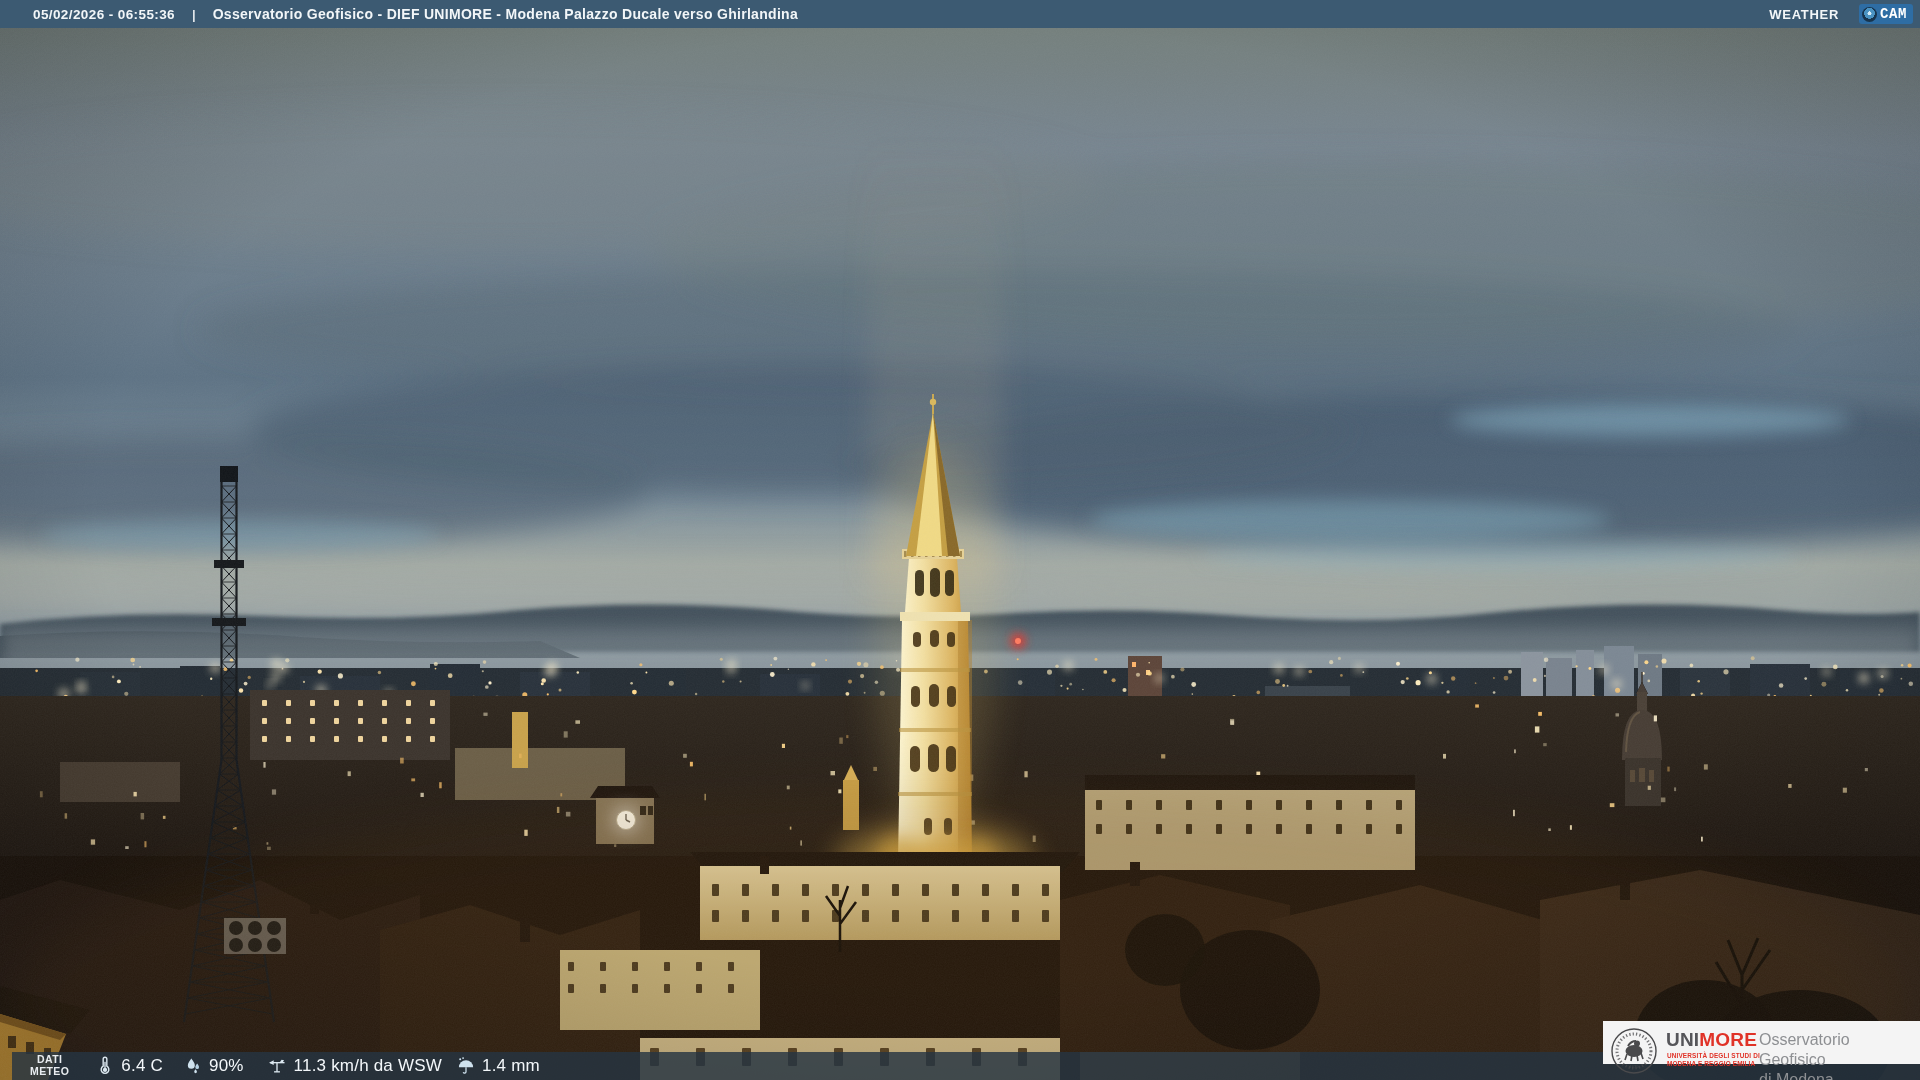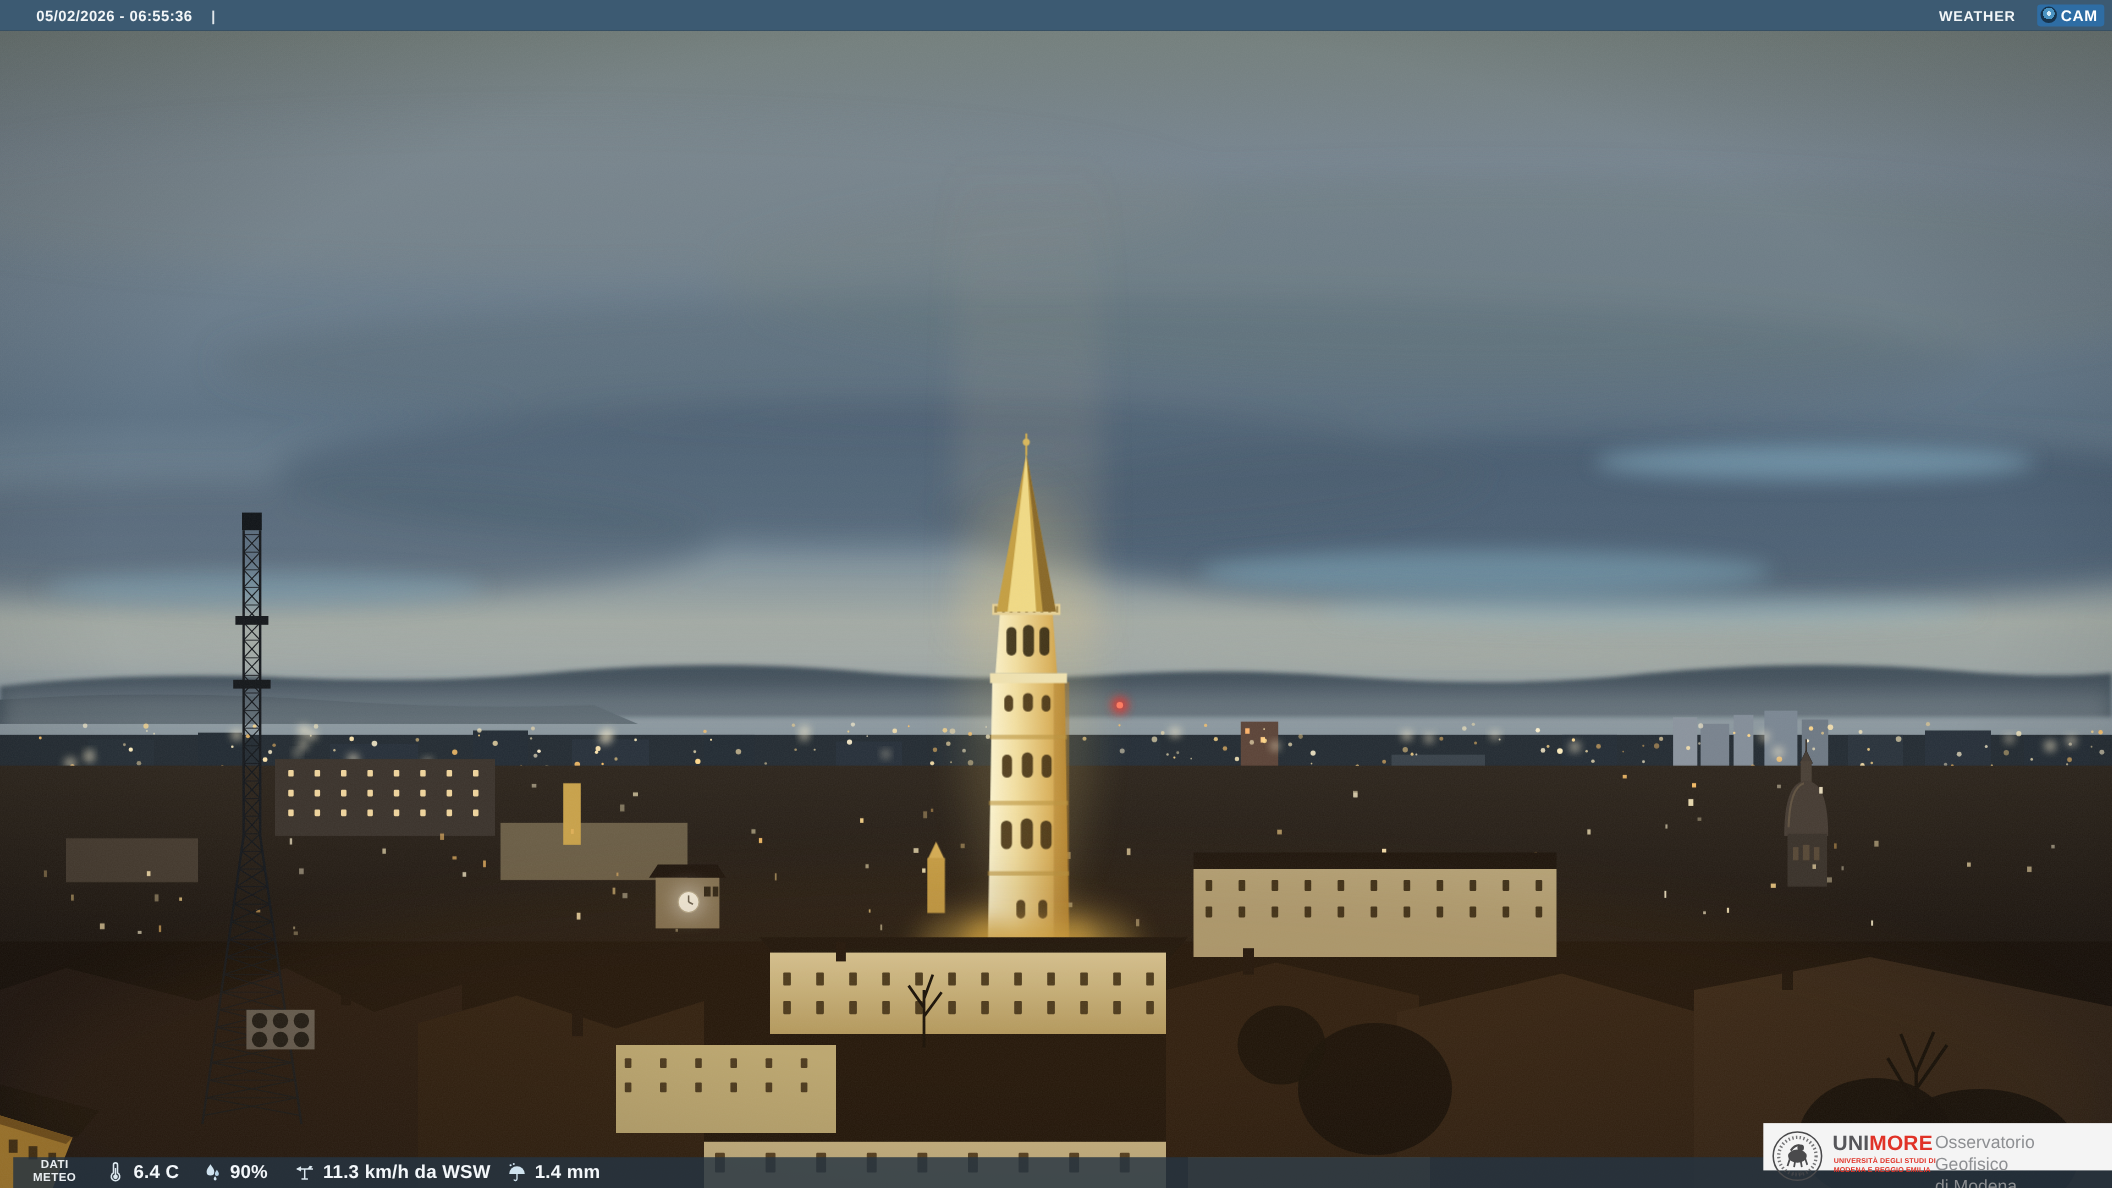--- a/index.html
+++ b/index.html
@@ -9,33 +9,33 @@
 
   
   .topbar{position:absolute;left:0;top:0;width:100%;height:28px;z-index:2;
           background:var(--topbar,#3c5a72);display:flex;align-items:center;
           color:var(--topbar-text,#f2f6f8);font-weight:bold;}
   .ts{margin-left:33px;font-size:13.5px;letter-spacing:.4px;white-space:pre;text-align:center;}
   .sep{margin-left:17px;font-size:13px;opacity:.9;}
   .title{margin-left:17px;font-size:14px;letter-spacing:.3px;white-space:pre;}
   .brand{position:absolute;right:7px;top:0;height:28px;display:flex;align-items:center;gap:20px;}
   .brand .w1{font-size:13px;letter-spacing:.7px;font-weight:bold;}
-  .chip{display:flex;align-items:flex-start;gap:3px;background:var(--cam-chip,#2e6da4);
-        border-radius:3px;padding:2px 6px 2px 3px;}
+  .chip{display:flex;align-items:flex-end;gap:3px;background:var(--cam-chip,#2e6da4);
+        border-radius:3px;padding:2px 6px 2px 3px;font-family:Liberation Mono, monospace;}
   .lens{width:15px;height:15px;border-radius:50%;
         background:radial-gradient(circle at 50% 42%,#d8edf8 0 17%,#4a93c2 18% 46%,#17344d 47% 100%);}
   .chip b{font-size:14px;letter-spacing:.6px;color:#fff;}
 
   
   .wxbar{position:absolute;left:12px;bottom:0;width:100%;height:28px;z-index:2;
          background:var(--weatherbar,rgba(38,52,66,.82));display:flex;align-items:center;
          color:var(--weatherbar-text,#f3f7fa);}
   .wx-label{margin-left:18px;text-align:center;font-weight:bold;font-size:10.5px;
             line-height:1.12;letter-spacing:.4px;opacity:.95;}
-  .wx-item{display:flex;align-items:flex-end;gap:6px;font-weight:bold;font-size:17px;letter-spacing:.2px;}
+  .wx-item{display:flex;align-items:flex-end;gap:6px;font-weight:normal;font-size:17px;letter-spacing:.2px;}
   .wx-item svg{display:block;}
   .m1{margin-left:26px}.m2{margin-left:20px}.m3{margin-left:22px}.m4{margin-left:14px}
 
   
   .logo-panel{position:absolute;left:1603px;top:1021px;width:317px;height:43px;z-index:3;
               background:var(--panel-bg,#f4f4f4);}
   .seal{position:absolute;left:7px;top:6px;}
   .brandrow{position:absolute;left:63px;top:8px;font-weight:bold;font-size:19px;letter-spacing:.2px;}
   .brandrow .p1{color:var(--brand-gray,#56565a);}
   .brandrow .p2{color:var(--brand-red,#e03227);}
@@ -770,20 +770,21 @@
     </g>
 
     <ellipse cx="960" cy="1000" rx="950" ry="210" fill="#6b4517" opacity="0.15" filter="url(#b28)"></ellipse>
     <rect x="0" y="28" width="1920" height="1052" fill="url(#g-vig)"></rect>
     <rect x="0" y="28" width="1920" height="1052" filter="url(#f-grain)"></rect>
   </svg>
 
   <header class="topbar">
     <span class="ts">05/02/2026 - 06:55:36</span>
     <span class="sep">|</span>
+    <span class="title">Osservatorio Geofisico - DIEF UNIMORE - Modena Palazzo Ducale verso Ghirlandina</span>
     <div class="brand">
       <span class="w1">WEATHER</span>
       <span class="chip">
         <i class="lens"></i>
         <b>CAM</b>
       </span>
     </div>
   </header>
 
   <footer class="wxbar">

